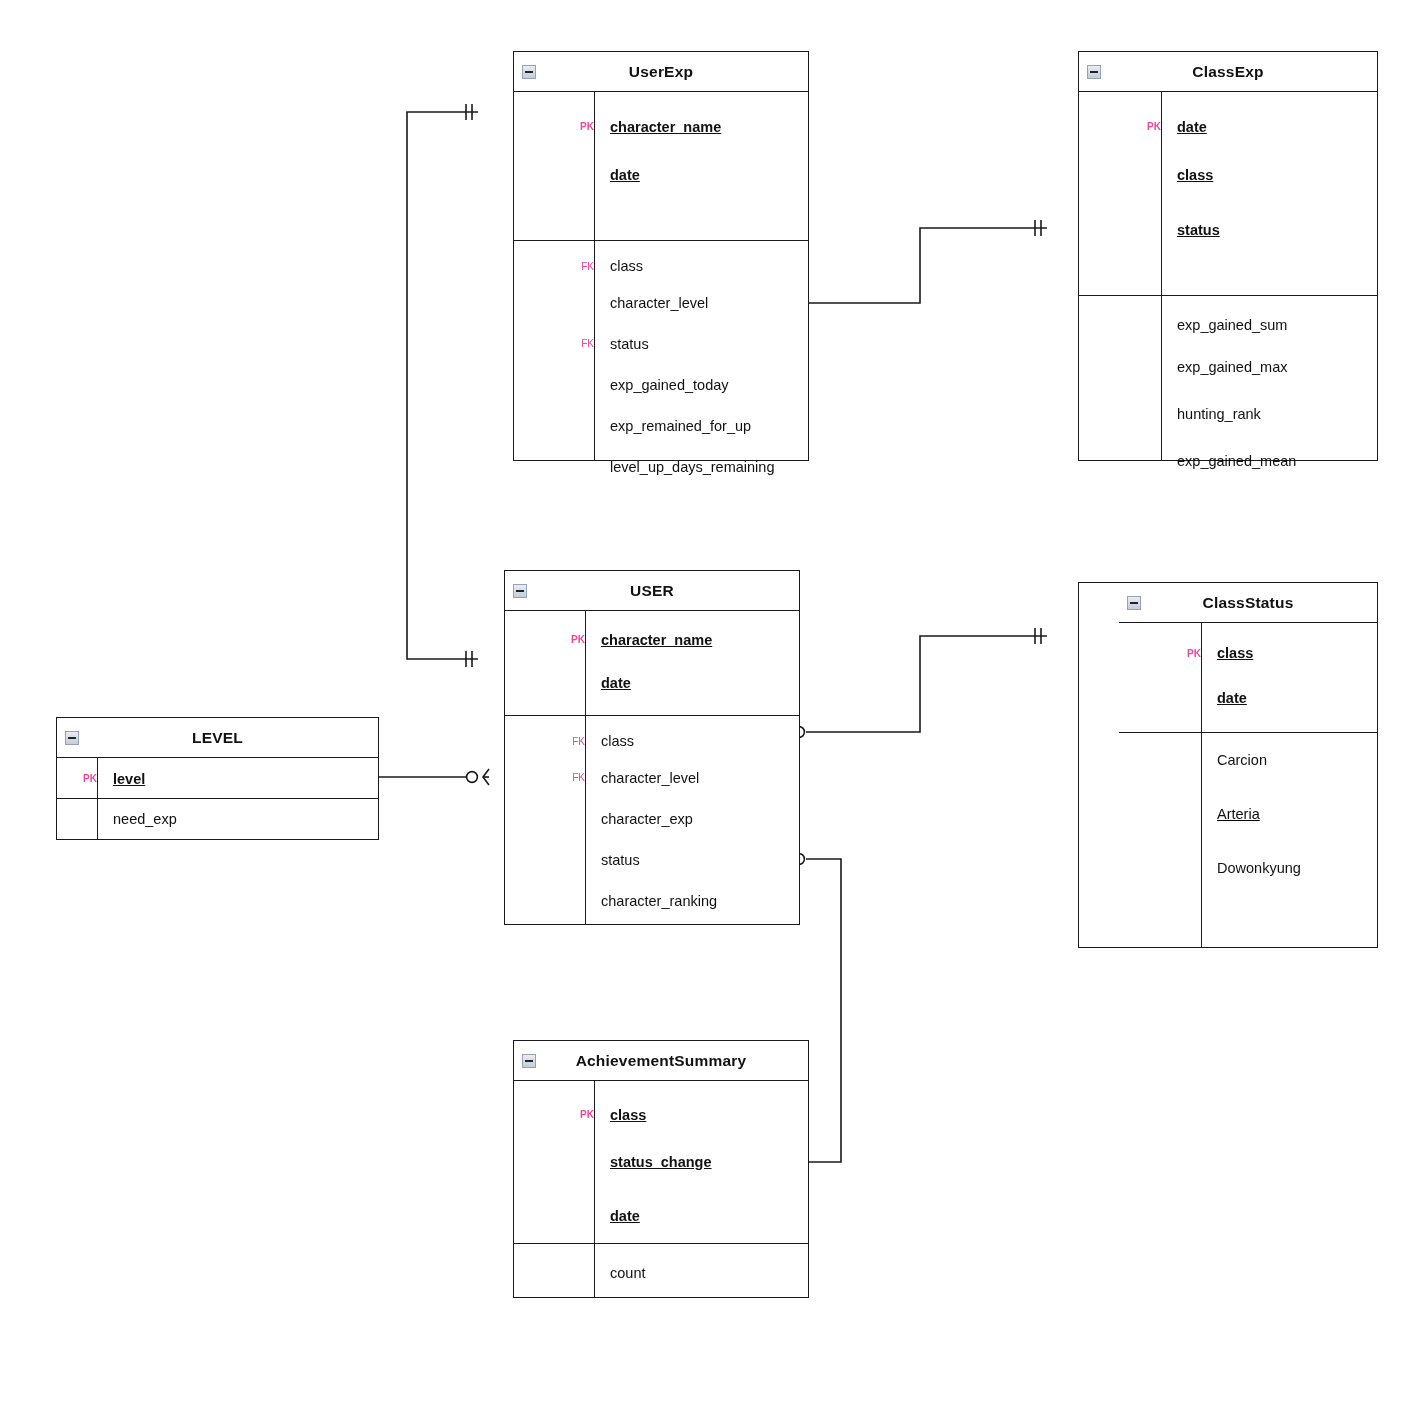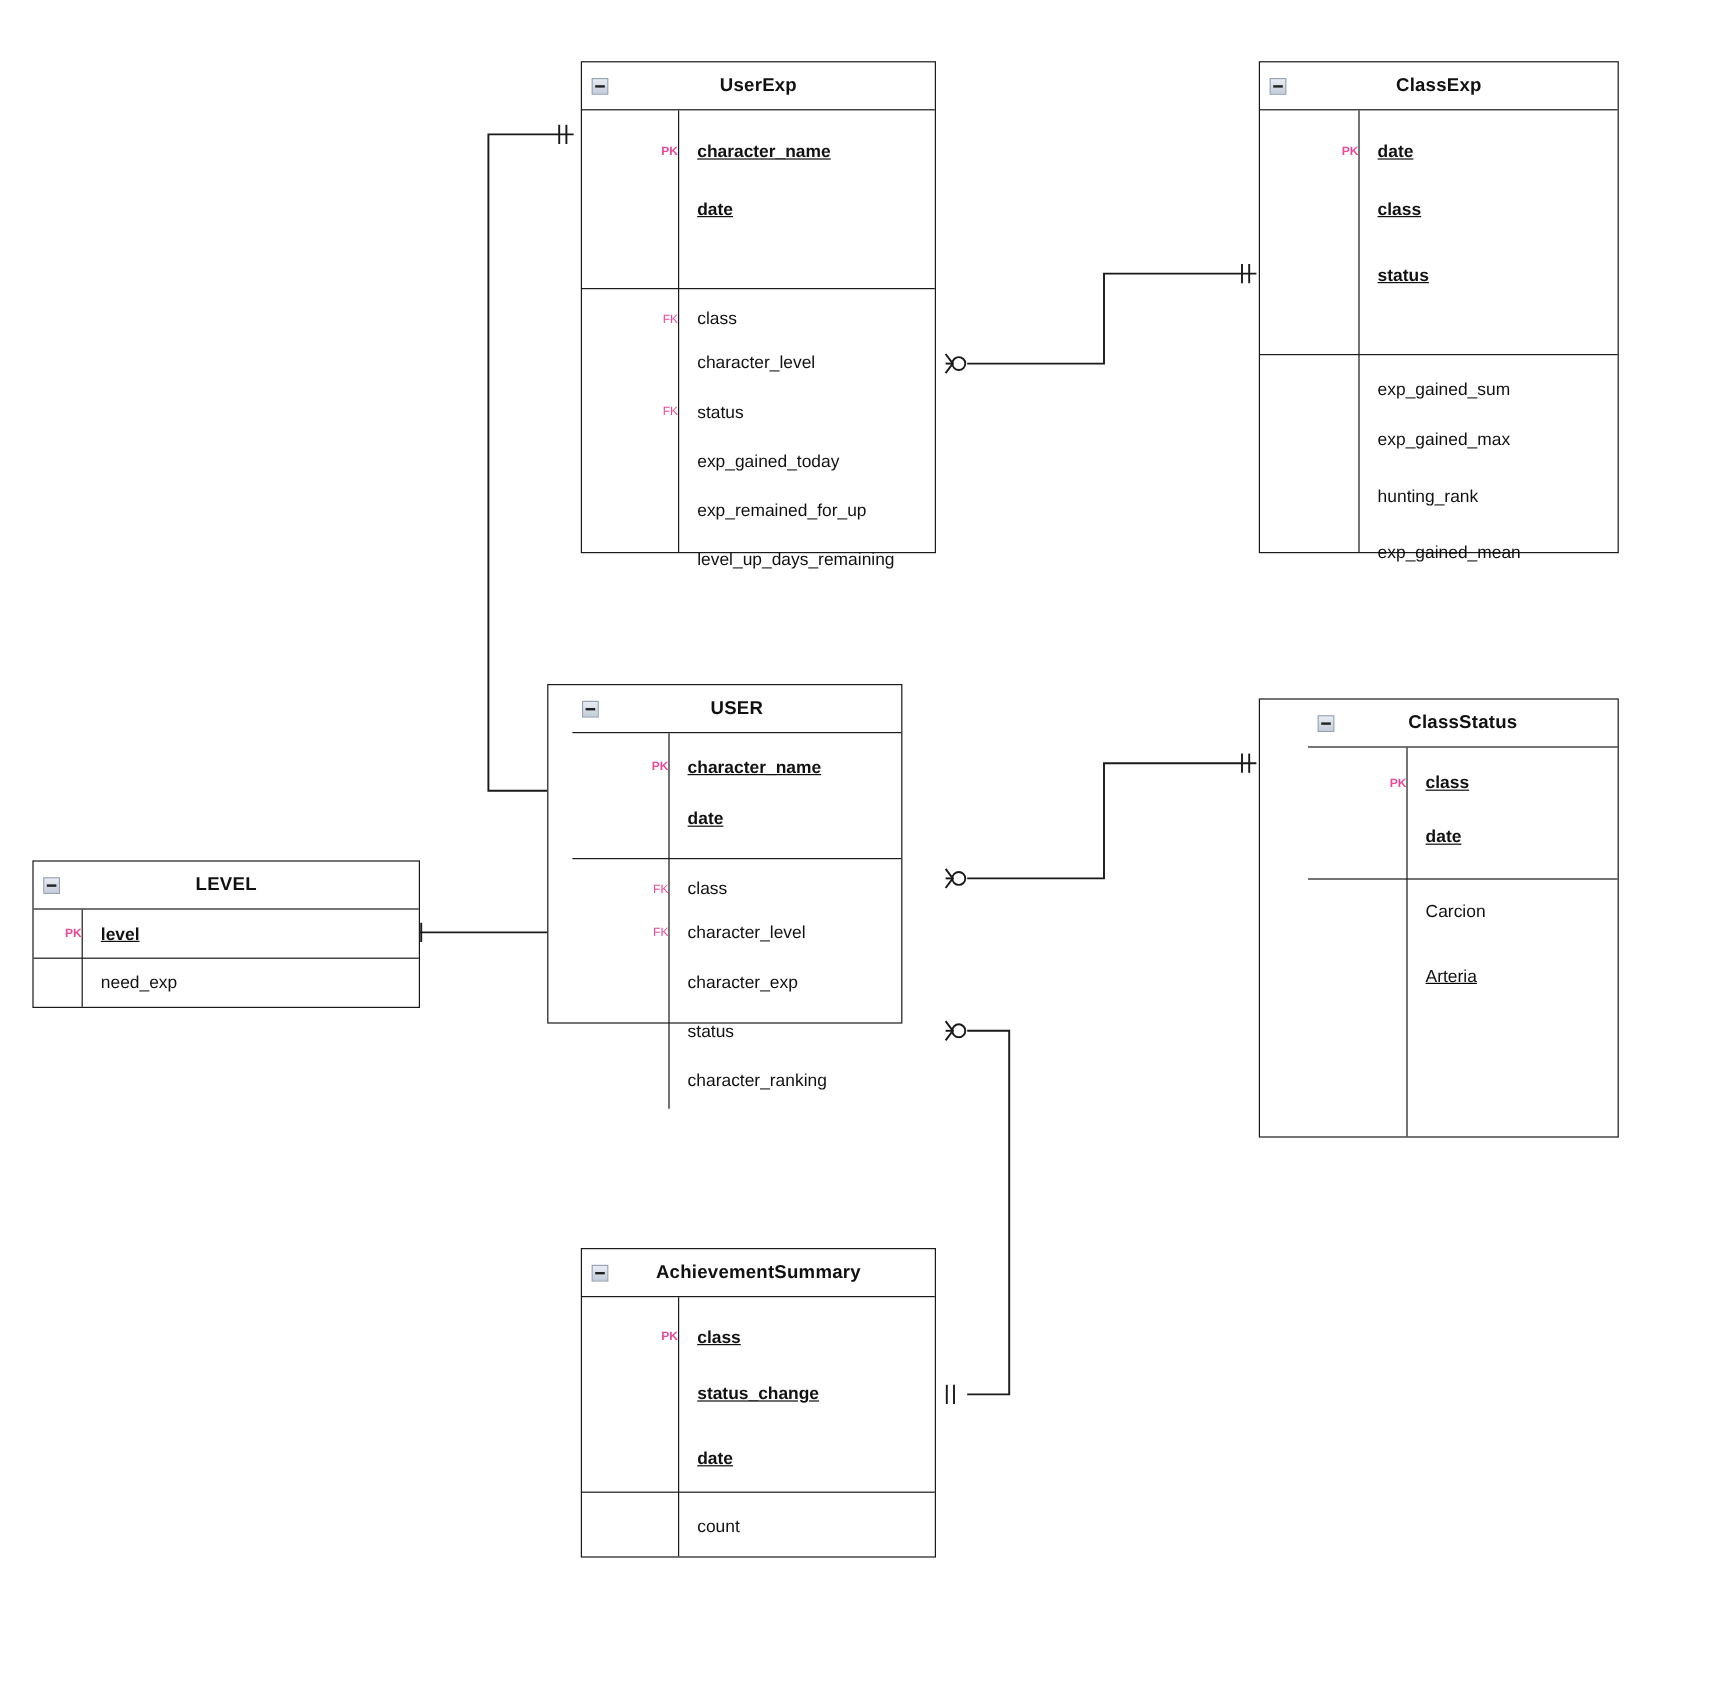--- a/index.html
+++ b/index.html
@@ -15,20 +15,21 @@
     font-family: "Liberation Sans", sans-serif;
     overflow: hidden;
   }
 
   
   .entity {
     position: absolute;
     box-sizing: border-box;
     background: #ffffff;
     border: 1.6px solid #1a1a1a;
+    margin-left: 29px;
   }
   .ent-header {
     position: relative;
     box-sizing: border-box;
     height: 40px;
     border-bottom: 1.6px solid #1a1a1a;
     display: flex;
     align-items: center;
     justify-content: center;
   }
@@ -268,21 +269,21 @@
           <span class="name-cell">hunting_rank</span>
         </div>
         <div class="attr-row" style="height:47px;">
           <span class="key-cell" style="width:82px;"></span>
           <span class="name-cell">exp_gained_mean</span>
         </div>
       </div>
     </div>
   </div>
 
-  <div class="entity" style="left:456px; top:570px; width:296px; height:283px;padding-left:20px;">
+  <div class="entity" style="left:475px; top:570px; width:296px; height:355px;">
     <div class="ent-header">
       <span class="collapse-icon">
           <i></i>
         </span>
       <span class="ent-title">USER</span>
     </div>
     <div class="ent-body" style="height:313px;">
       <div class="keycol-line" style="left:80px;"></div>
 
       <div class="section pk-section" style="height:105px;">
@@ -344,20 +345,24 @@
 
       <div class="section" style="height:214px;">
         <div class="attr-row" style="height:54px;justify-content:flex-end;">
           <span class="key-cell" style="width:82px;"></span>
           <span class="name-cell">Carcion</span>
         </div>
         <div class="attr-row" style="height:54px;text-decoration:underline;">
           <span class="key-cell" style="width:82px;"></span>
           <span class="name-cell">Arteria</span>
         </div>
+        <div class="attr-row" style="height:54px;">
+          <span class="key-cell" style="width:82px;"></span>
+          <span class="name-cell">Dowonkyung</span>
+        </div>
       </div>
     </div>
   </div>
 
   <div class="entity" style="left:27px; top:717px; width:323px; height:123px;">
     <div class="ent-header">
       <span class="collapse-icon">
           <i></i>
         </span>
       <span class="ent-title">LEVEL</span>

